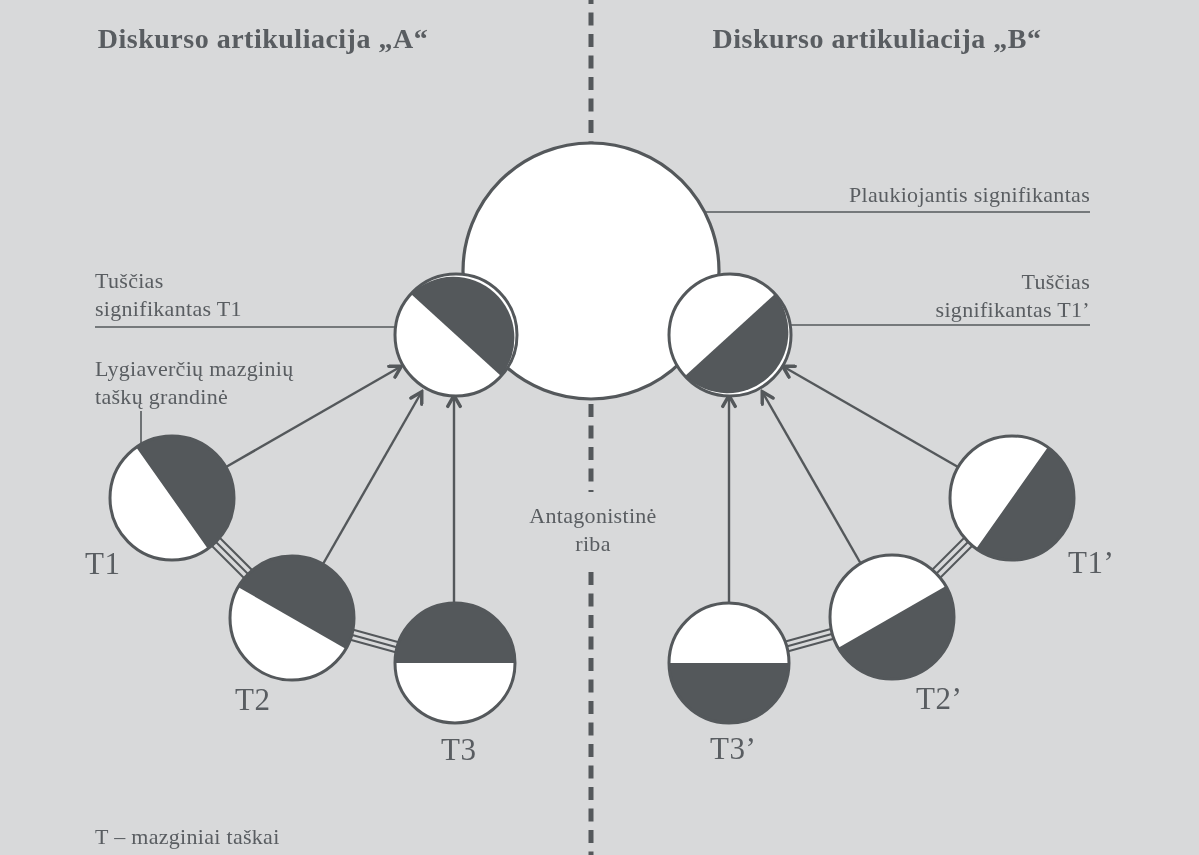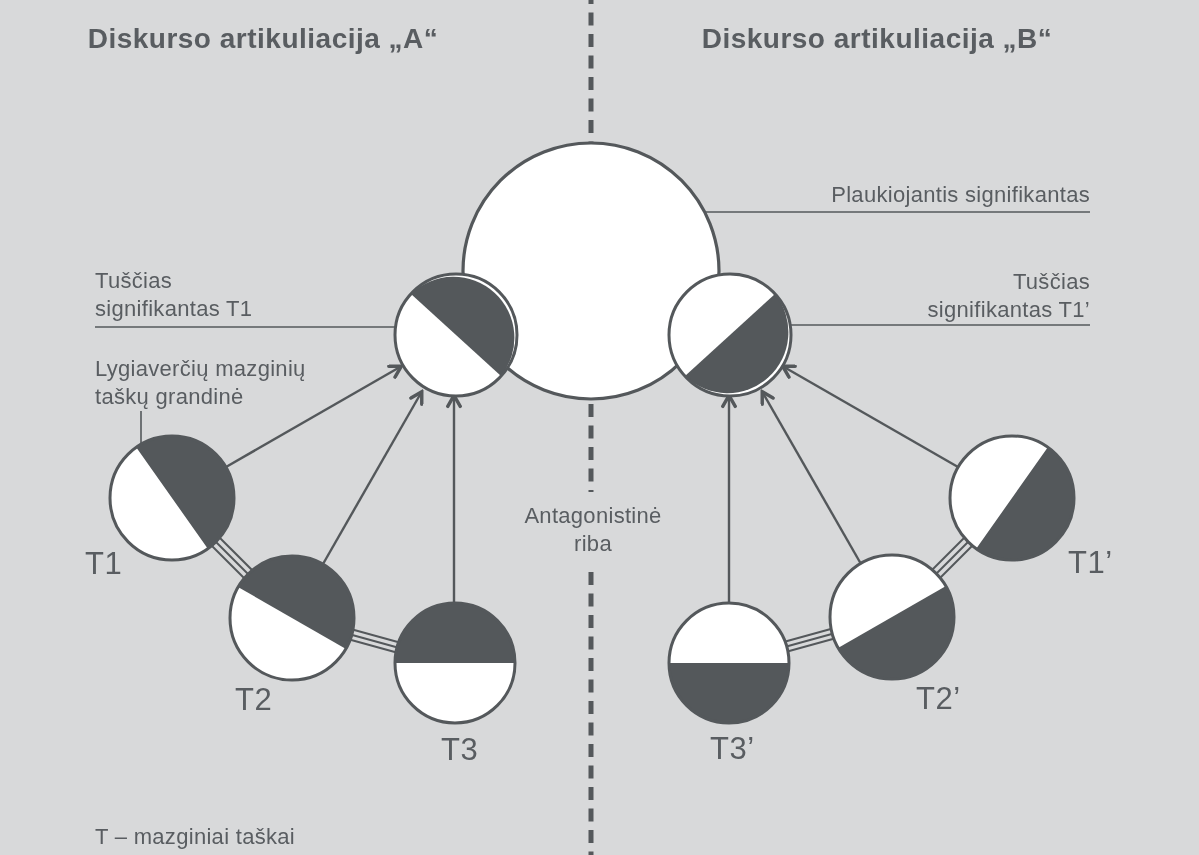--- a/index.html
+++ b/index.html
@@ -1,17 +1,17 @@
 <!DOCTYPE html>
 <html><head>
 <meta charset="utf-8">
 <style>
   html,body{margin:0;padding:0;background:#d8d9da;}
   .stage{width:1199px;height:855px;position:relative;overflow:hidden;
-         font-family:Liberation Sans, sans-serif;}
+         font-family:Liberation Serif, serif;}
   text{fill:#595d61;}
   .title{font-size:28px;font-weight:600;letter-spacing:.5px;}
   .lbl{font-size:22px;font-weight:500;letter-spacing:.3px;}
   .node-lbl{font-size:31px;font-weight:500;letter-spacing:.5px;}
 </style>
 </head>
 <body>
 
 <div class="stage">
 <svg width="1199" height="855" viewBox="0 0 1199 855">

